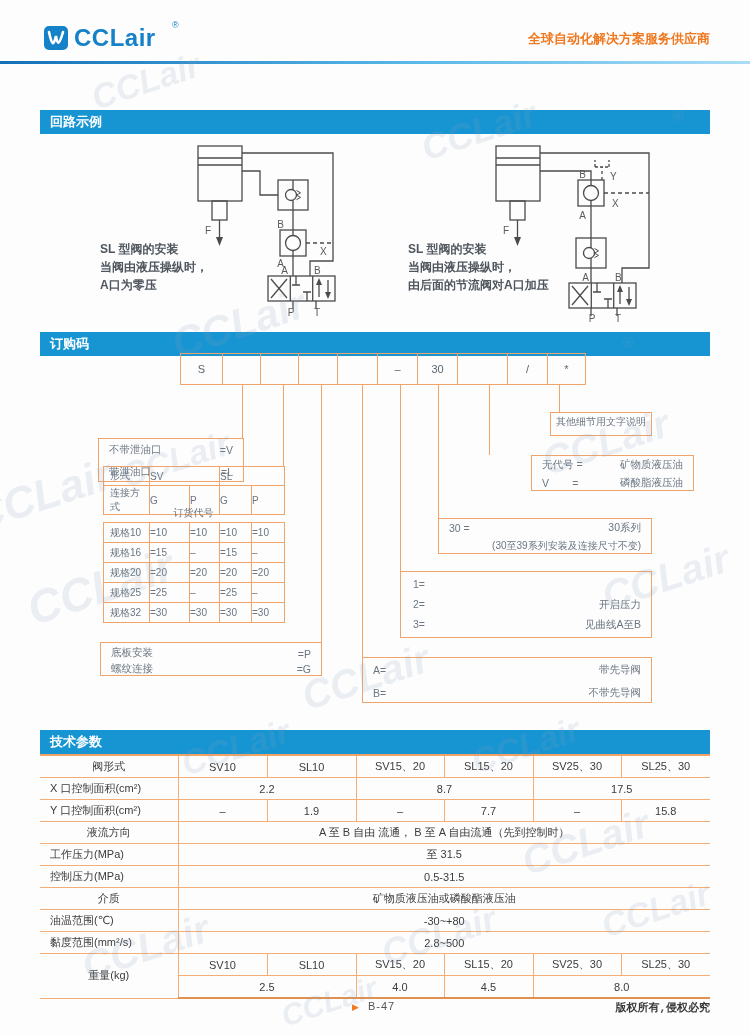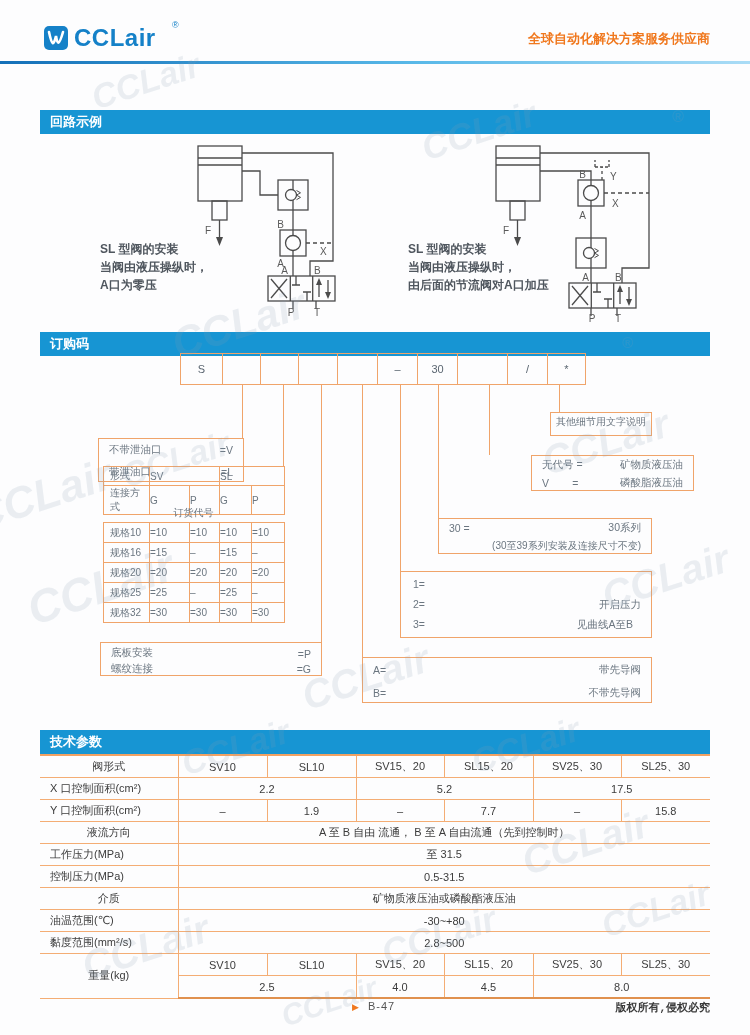--- a/index.html
+++ b/index.html
@@ -300,21 +300,21 @@
       <span>B=</span>
       <span>不带先导阀</span>
     </div>
   </div>
 
   <div class="obox" style="left:400px;top:571px;width:252px;height:67px;">
     <span class="abs" style="left:12px;top:6px;">1=</span>
     <span class="abs" style="left:12px;top:26px;">2=</span>
     <span class="abs" style="left:12px;top:46px;">3=</span>
     <span class="abs" style="right:10px;top:26px;">开启压力</span>
-    <span class="abs" style="right:18px;top:46px;">见曲线A至B</span>
+    <span class="abs" style="right:10px;top:46px;">见曲线A至B</span>
   </div>
 
   <div class="obox" style="left:438px;top:518px;width:214px;height:36px;">
     <div class="orow" style="height:18px;">
       <span>30 =</span>
       <span>30系列</span>
     </div>
     <div class="orow" style="height:18px;justify-content:flex-end;font-size:10px;">
       <span>(30至39系列安装及连接尺寸不变)</span>
     </div>
@@ -351,21 +351,21 @@
       <td class="bl">SV10</td>
       <td class="bl">SL10</td>
       <td class="bl">SV15、20</td>
       <td class="bl">SL15、20</td>
       <td class="bl">SV25、30</td>
       <td class="bl">SL25、30</td>
     </tr>
     <tr>
       <td class="tl">X 口控制面积(cm²)</td>
       <td class="bl" colspan="2">2.2</td>
-      <td class="bl" colspan="2">5.2</td>
+      <td class="bl" colspan="2">8.7</td>
       <td class="bl" colspan="2">17.5</td>
     </tr>
     <tr>
       <td class="tl">Y 口控制面积(cm²)</td>
       <td class="bl">–</td>
       <td class="bl">1.9</td>
       <td class="bl">–</td>
       <td class="bl">7.7</td>
       <td class="bl">–</td>
       <td class="bl">15.8</td>

